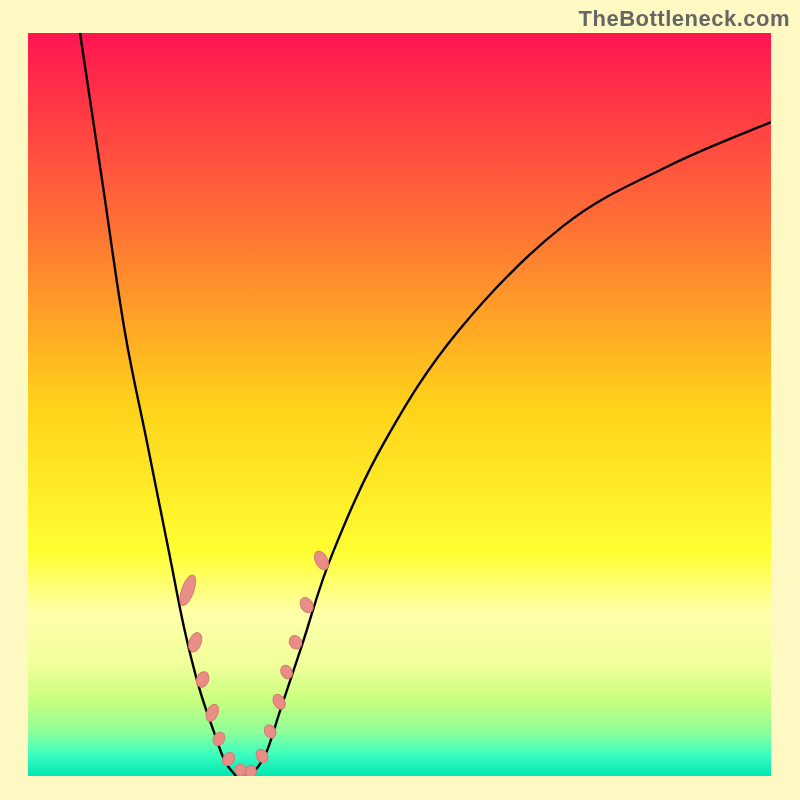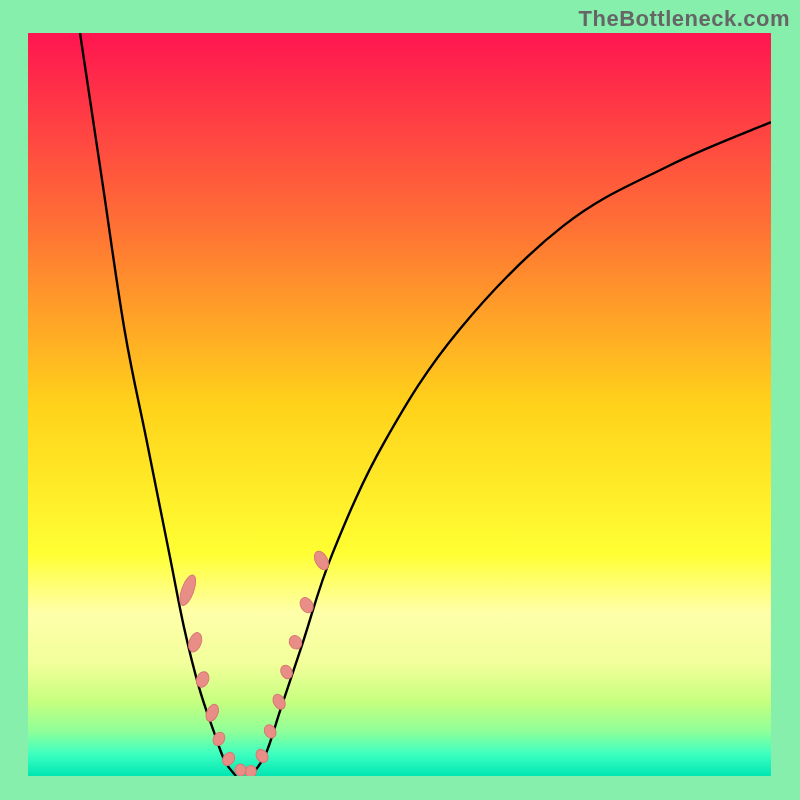--- a/index.html
+++ b/index.html
@@ -8,21 +8,21 @@
     width: 800px;
     height: 800px;
     overflow: hidden;
     background: #000;
     font-family: Arial, Helvetica, sans-serif;
   }
   .frame {
     position: relative;
     width: 800px;
     height: 800px;
-    background: #86efac;
+    background: #fef9c3;
   }
   .watermark {
     position: absolute;
     top: 6px;
     right: 10px;
     font-size: 22px;
     font-weight: 600;
     color: #666;
     letter-spacing: 0.5px;
     z-index: 20;

